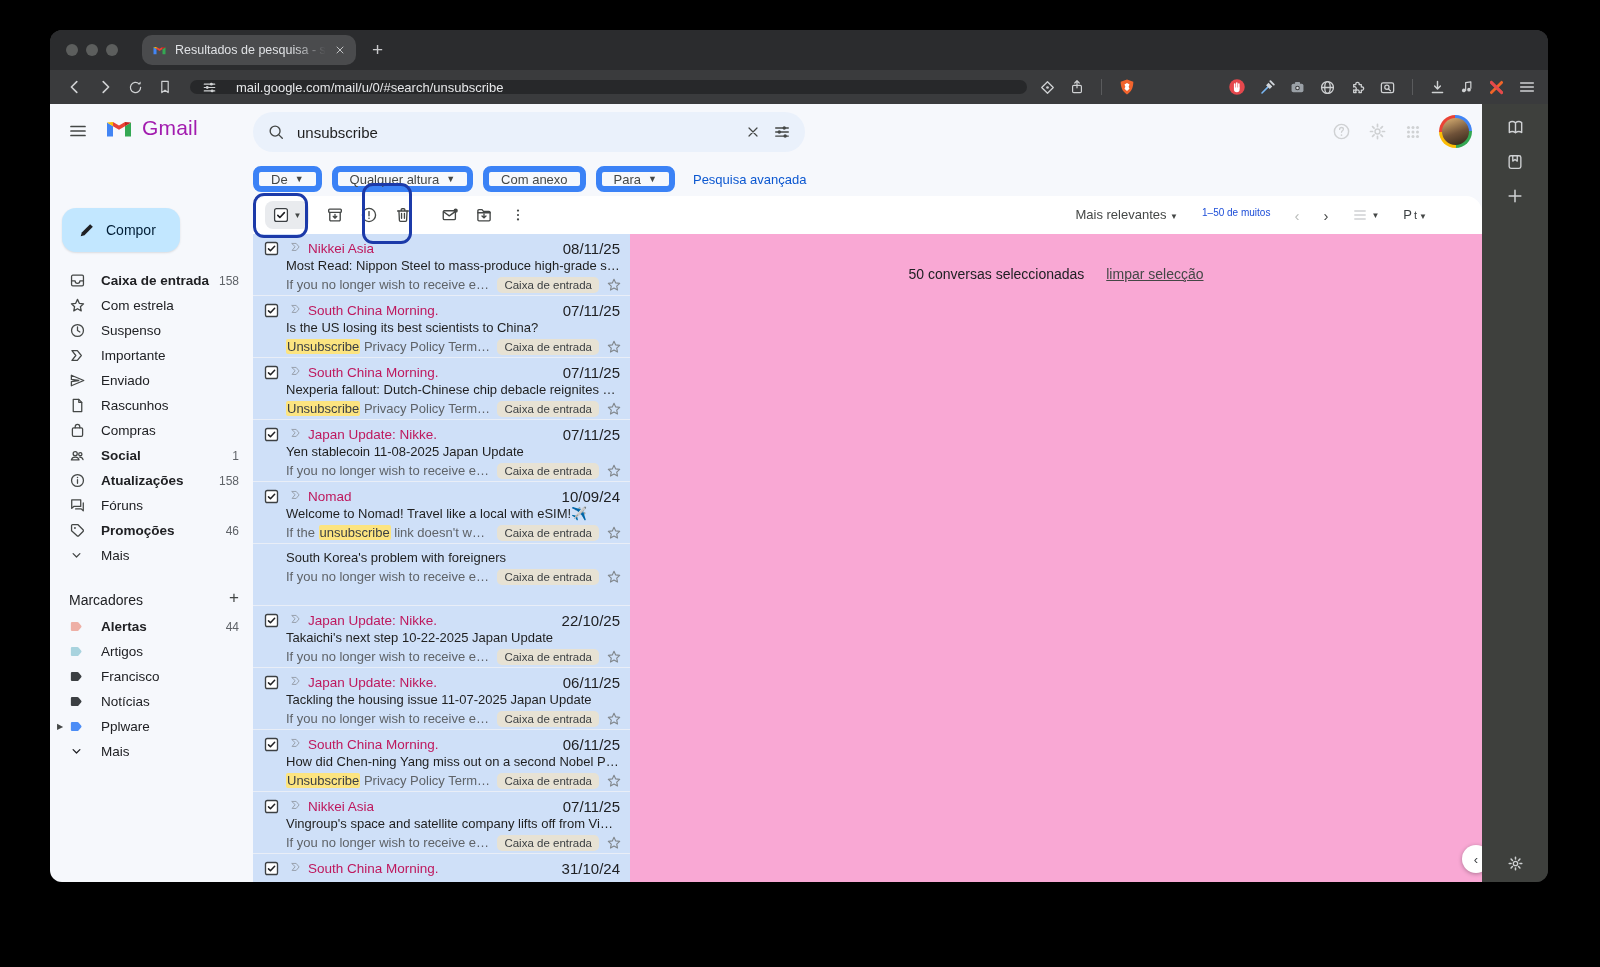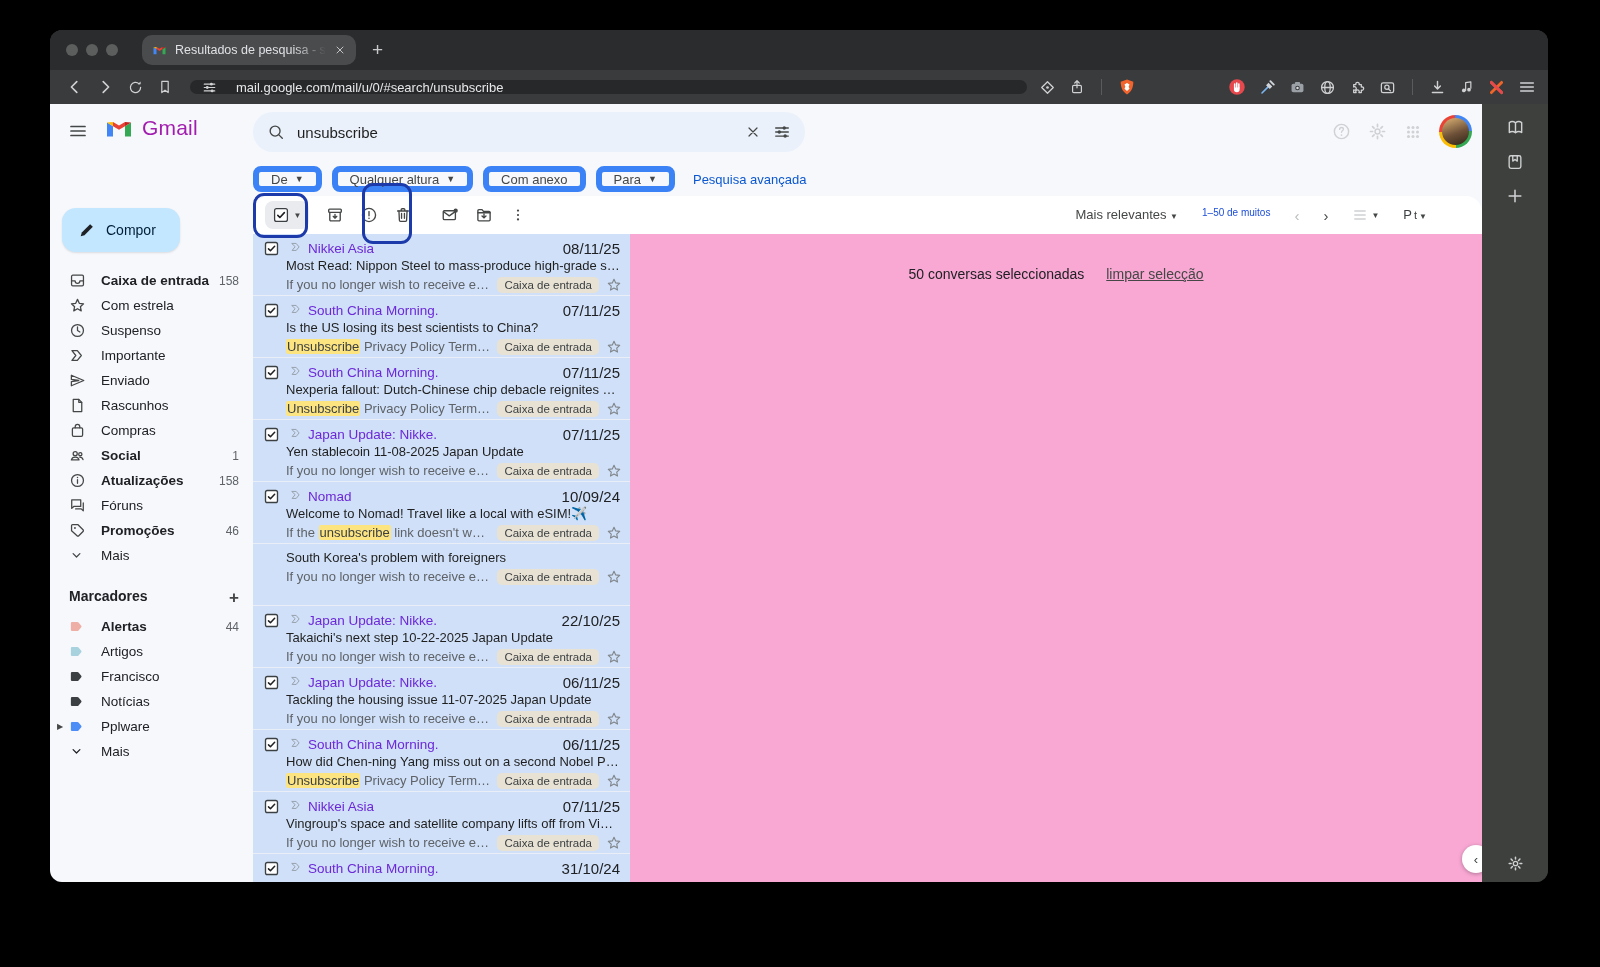--- a/index.html
+++ b/index.html
@@ -48,21 +48,21 @@
 
   
   .sidebar{position:absolute;left:0;top:56px;width:203px;bottom:0;overflow:hidden}
   .compose{margin:0 0 16px 12px;margin-top:0;height:44px;width:118px;border-radius:14px;background:#c2e7ff;display:flex;align-items:center;gap:10px;padding:0 16px;font-size:14px;font-weight:500;color:#001d35;box-shadow:0 1px 2px rgba(60,64,67,.15)}
   .sidebar-inner{padding-top:48px}
   .sitem{height:25px;display:flex;align-items:center;padding:0 14px 0 19px;font-size:13.5px;color:#202124;cursor:default}
   .sitem .si{width:17px;margin-right:15px;color:#444746;display:flex;align-items:center}
   .sitem .lbl{white-space:nowrap}
   .sitem .cnt{margin-left:auto;font-size:12px;color:#5f6368}
   .sitem.bold .lbl{font-weight:700}
-  .mhdr{display:flex;align-items:flex-start;margin:20px 14px 6px 19px;font-size:14px;color:#202124;font-weight:700}
+  .mhdr{display:flex;align-items:flex-end;margin:20px 14px 6px 19px;font-size:14px;color:#202124;font-weight:400}
   .mhdr .plus{margin-left:auto;font-size:17px;color:#444746}
   .litem{height:25px;display:flex;align-items:center;padding:0 14px 0 19px;font-size:13.5px;color:#202124;position:relative}
   .litem .ti{width:17px;margin-right:15px;display:flex;align-items:center}
   .litem .exp{position:absolute;left:7px;font-size:8px;color:#444746}
   .litem .cnt{margin-left:auto;font-size:12px;color:#5f6368}
   .litem.bold .lbl{font-weight:700}
 
   
   .card{position:absolute;left:203px;top:92px;right:0;bottom:0;background:#fff;border-radius:16px 16px 0 0}
   .ctoolbar{height:38px;display:flex;align-items:center;padding:0 10px;position:relative}
@@ -79,21 +79,21 @@
   .carS{font-size:8px;color:#444746}
   .annot{position:absolute;border:3px solid #1c3aa9;border-radius:11px;pointer-events:none;z-index:9}
   .annot.a1{left:0px;top:-3px;width:55px;height:45px}
   .annot.a2{left:109px;top:-13px;width:50px;height:61px}
 
   .listpane{position:absolute;left:0;top:38px;width:377px;bottom:0;overflow:hidden;background:#fff}
   .erow{height:62px;background:#cfe0f8;border-bottom:1px solid #e9eef7;padding-top:5px}
   .l1{display:flex;align-items:center;height:18px;padding:0 10px 0 11px}
   .cbx{width:15px;height:15px;display:flex}
   .impm{width:16px;margin-left:10px;display:flex;color:#98a0ab}
-  .sender{margin-left:3px;flex:1;font-size:13.5px;color:#6d28d9;white-space:nowrap;overflow:hidden}
+  .sender{margin-left:3px;flex:1;font-size:13.5px;color:#be185d;white-space:nowrap;overflow:hidden}
   .edate{font-size:15px;color:#202124}
   .l2{padding:1px 10px 0 33px;font-size:13px;color:#1f1f1f;white-space:nowrap;overflow:hidden;text-overflow:ellipsis;height:18px}
   .l3{display:flex;align-items:center;gap:7px;padding:0 8px 0 33px;height:19px}
   .snip{flex:1;font-size:13px;color:#5f6368;white-space:nowrap;overflow:hidden;text-overflow:ellipsis;min-width:0}
   .snip mark{background:#fce480;color:#3c4043;border-radius:2px;padding:0 1px}
   .lchip{background:#e7e2d4;border-radius:5px;font-size:11.5px;color:#3c4043;padding:2px 7px;white-space:nowrap}
   .rstar{width:16px;color:#80868b;display:flex}
 
   .readpane{position:absolute;left:377px;top:38px;right:0;bottom:0;background:#f9a8d4}
   .selmsg{position:absolute;top:32px;left:0;right:0;text-align:center;font-size:14px;color:#202124}

